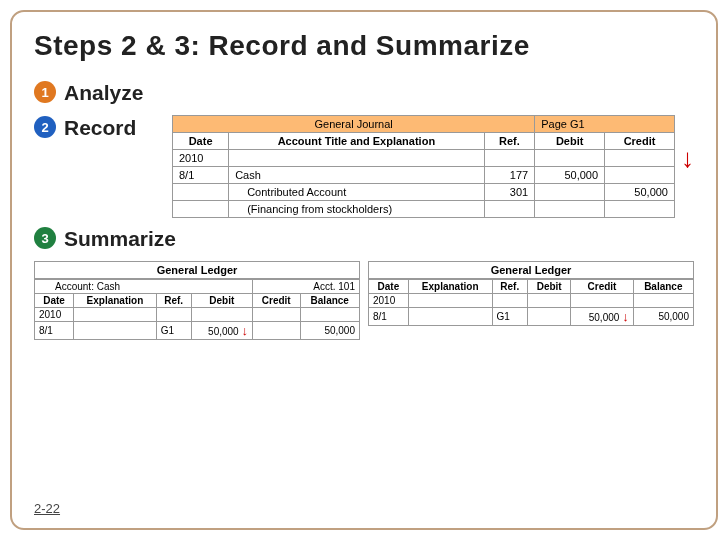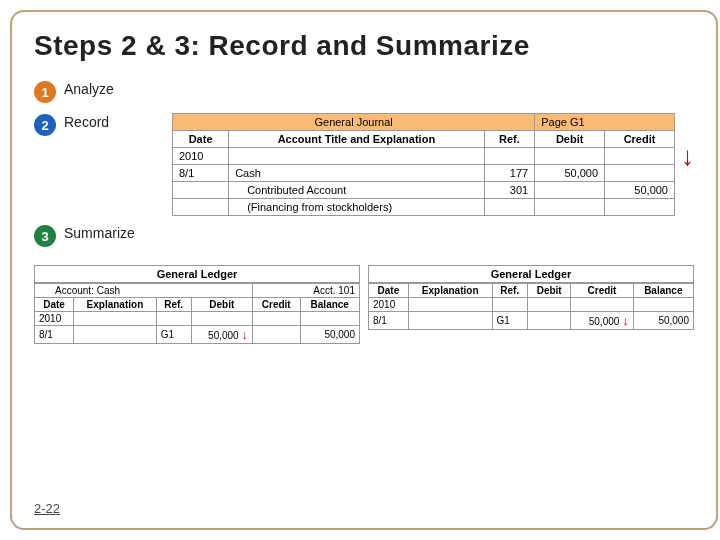--- a/index.html
+++ b/index.html
@@ -43,22 +43,22 @@
       font-weight: bold;
       color: #fff;
       margin-right: 8px;
       flex-shrink: 0;
       margin-top: 1px;
     }
     .badge-orange { background: #e07820; }
     .badge-blue { background: #2060c0; }
     .badge-green { background: #208040; }
     .step-label {
-      font-size: 14px;
-      font-weight: normal;
+      font-size: 21px;
+      font-weight: bold;
       color: #222;
       margin-top: 1px;
     }
     
     .step2-row {
       display: flex;
       align-items: flex-start;
       margin-bottom: 8px;
     }
     .step2-left {
@@ -91,21 +91,21 @@
       background: #fff;
       text-align: center;
     }
     
     .step3-section {
       margin-top: 6px;
     }
     .ledger-tables-row {
       display: flex;
       gap: 8px;
-      margin-top: 18px;
+      margin-top: 10px;
     }
     .ledger-block {
       flex: 1;
       font-size: 10px;
     }
     .ledger-title {
       text-align: center;
       font-weight: bold;
       font-size: 11px;
       border: 1px solid #999;

